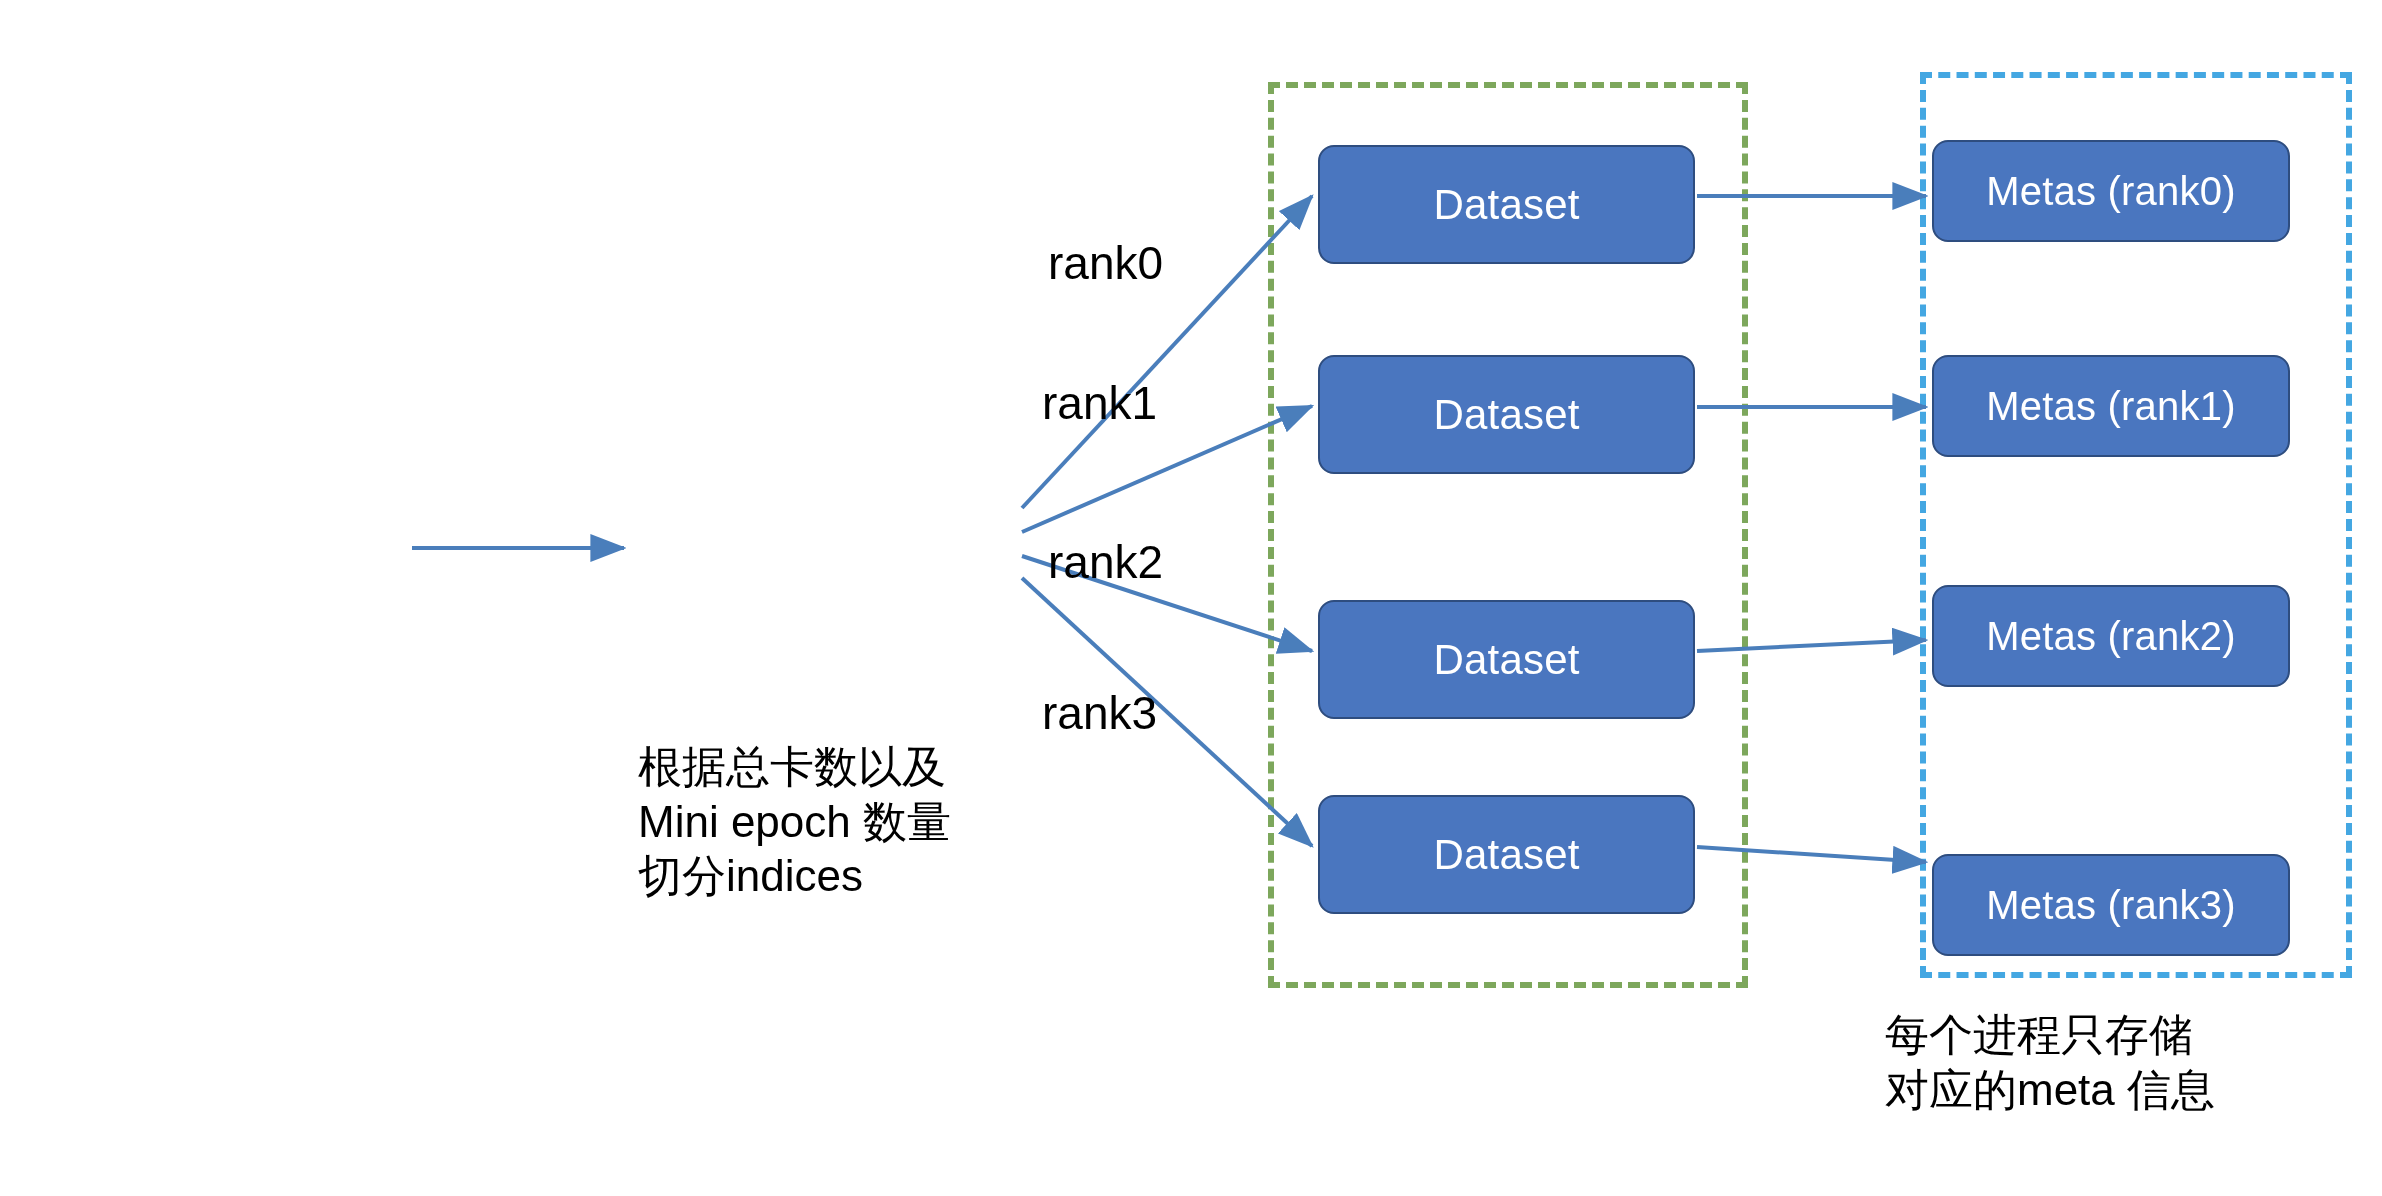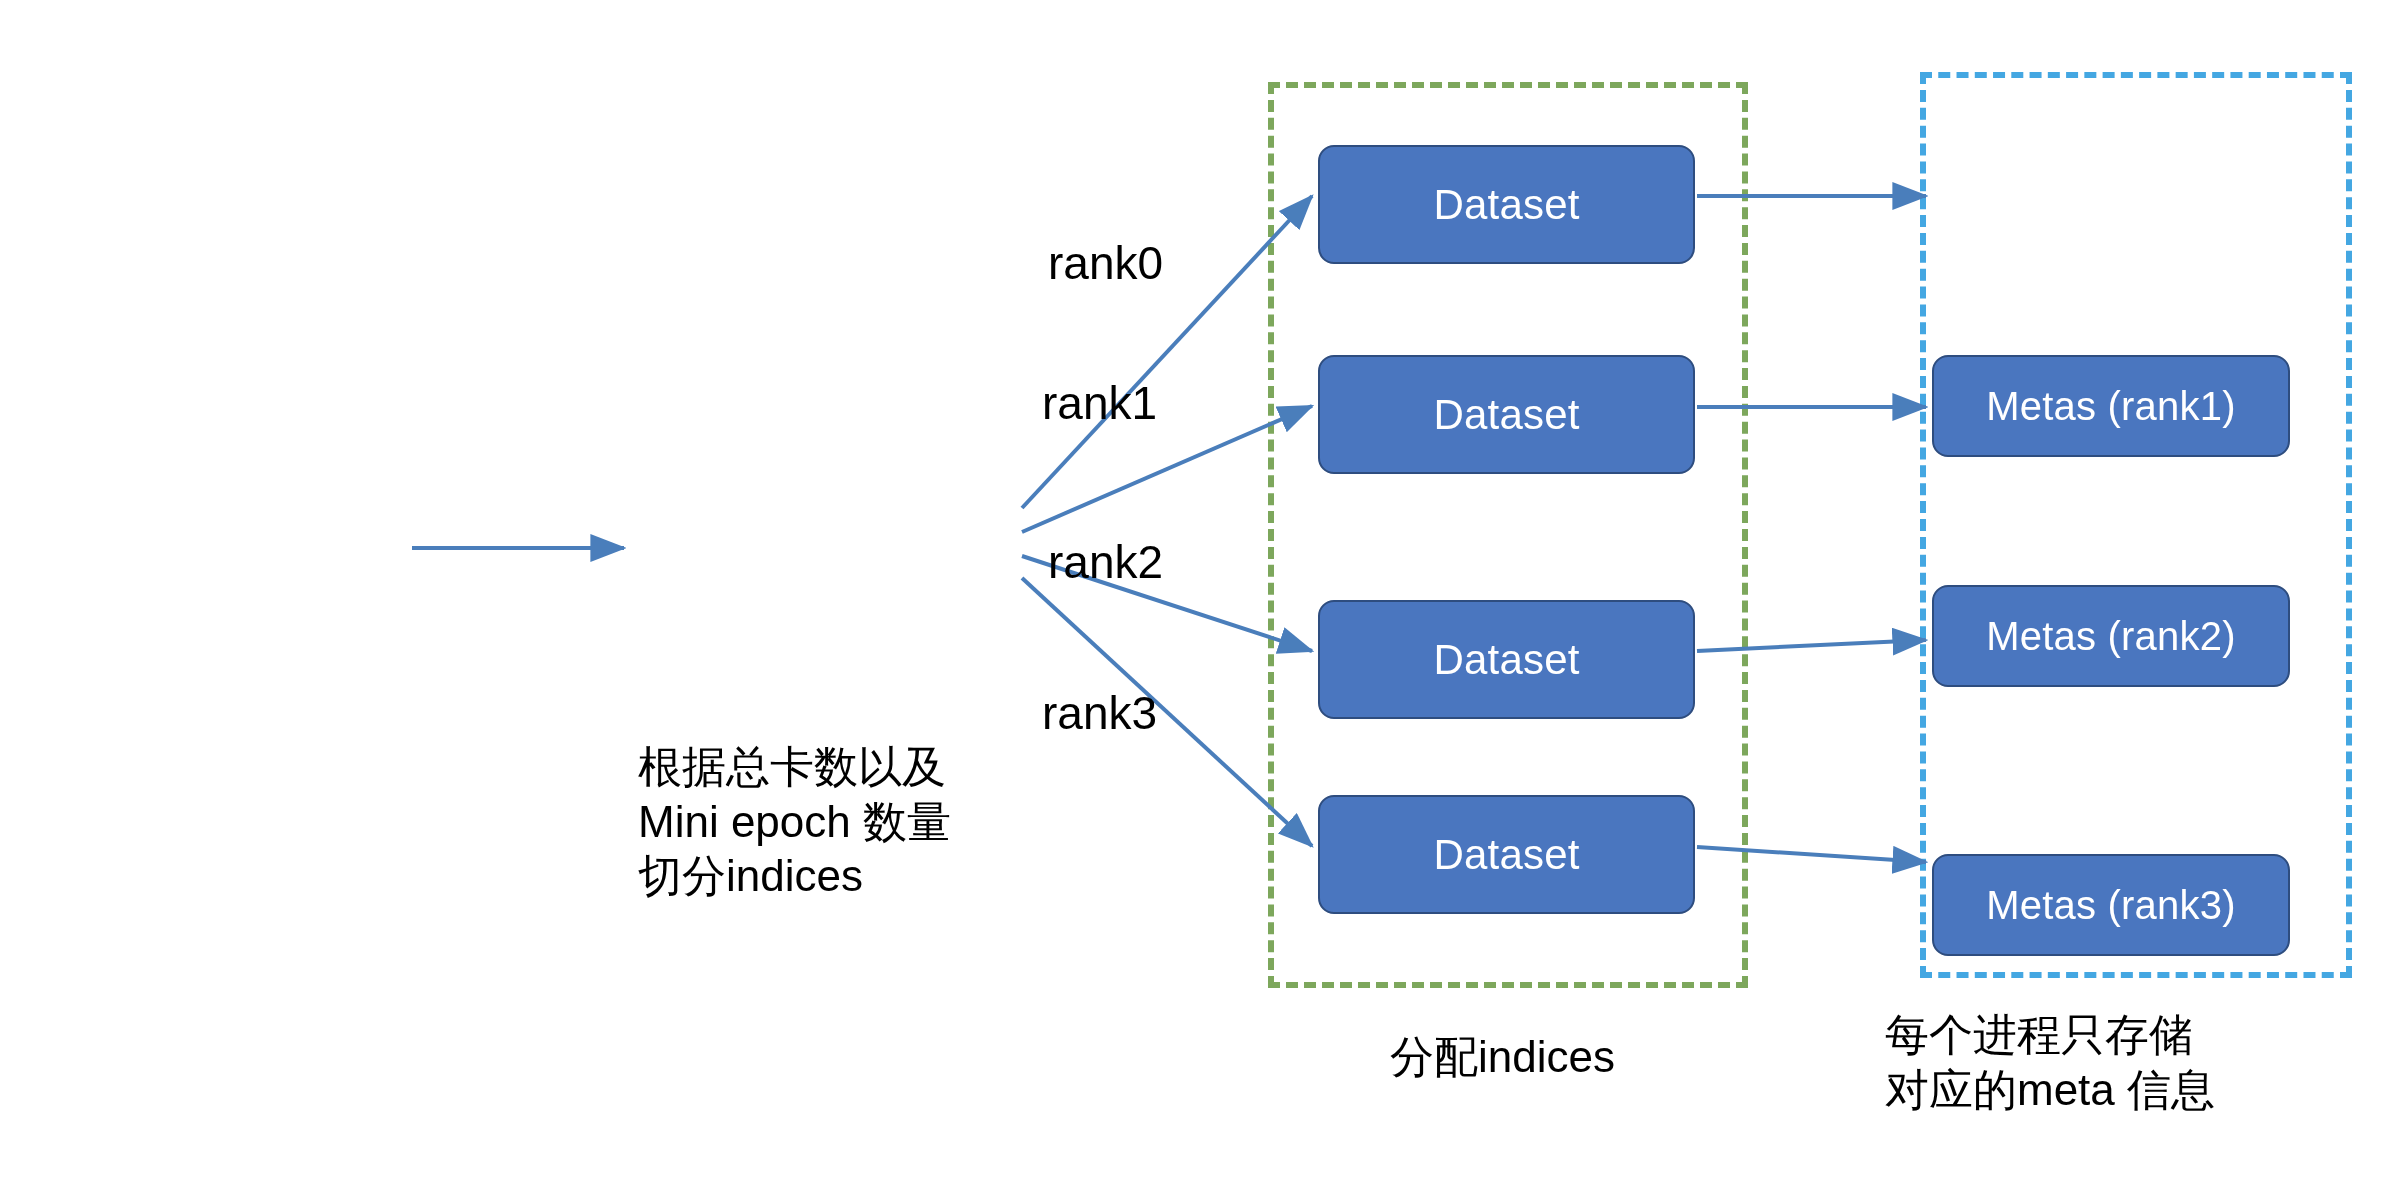--- a/index.html
+++ b/index.html
@@ -147,35 +147,37 @@
   <div class="node node-dataset" style="top: 355px; background: rgb(74, 118, 191); border-color: rgb(46, 77, 127); color: rgb(255, 255, 255);">
     <span class="label">Dataset</span>
   </div>
   <div class="node node-dataset" style="top: 600px; background: rgb(74, 118, 191); border-color: rgb(46, 77, 127); color: rgb(255, 255, 255);">
     <span class="label">Dataset</span>
   </div>
   <div class="node node-dataset" style="top: 795px; background: rgb(74, 118, 191); border-color: rgb(46, 77, 127); color: rgb(255, 255, 255);">
     <span class="label">Dataset</span>
   </div>
 
+  <div class="node node-metas" style="top: 140px; background: rgb(74, 118, 191); border-color: rgb(46, 77, 127); color: rgb(255, 255, 255);">
+    <span class="label">Metas (rank0)</span>
+  </div>
   <div class="node node-metas" style="top: 355px; background: rgb(74, 118, 191); border-color: rgb(46, 77, 127); color: rgb(255, 255, 255);">
     <span class="label">Metas (rank1)</span>
   </div>
   <div class="node node-metas" style="top: 585px; background: rgb(74, 118, 191); border-color: rgb(46, 77, 127); color: rgb(255, 255, 255);">
     <span class="label">Metas (rank2)</span>
   </div>
   <div class="node node-metas" style="top: 854px; background: rgb(74, 118, 191); border-color: rgb(46, 77, 127); color: rgb(255, 255, 255);">
     <span class="label">Metas (rank3)</span>
   </div>
 
   <div class="rank-label" id="rank-label-0" style="color: rgb(0, 0, 0);">rank0</div>
   <div class="rank-label" id="rank-label-1" style="color: rgb(0, 0, 0);">rank1</div>
   <div class="rank-label" id="rank-label-2" style="color: rgb(0, 0, 0);">rank2</div>
   <div class="rank-label" id="rank-label-3" style="color: rgb(0, 0, 0);">rank3</div>
 
   <div class="caption" id="caption-mid" style="color: rgb(0, 0, 0);">根据总卡数以及
 Mini epoch 数量
 切分indices</div>
-  <div class="caption" id="caption-datasets" style="color: rgb(0, 0, 0);">分配indices</div>
   <div class="caption" id="caption-metas" style="color: rgb(0, 0, 0);">每个进程只存储
 对应的meta 信息</div>
 
 </div>
 
 </body></html>

